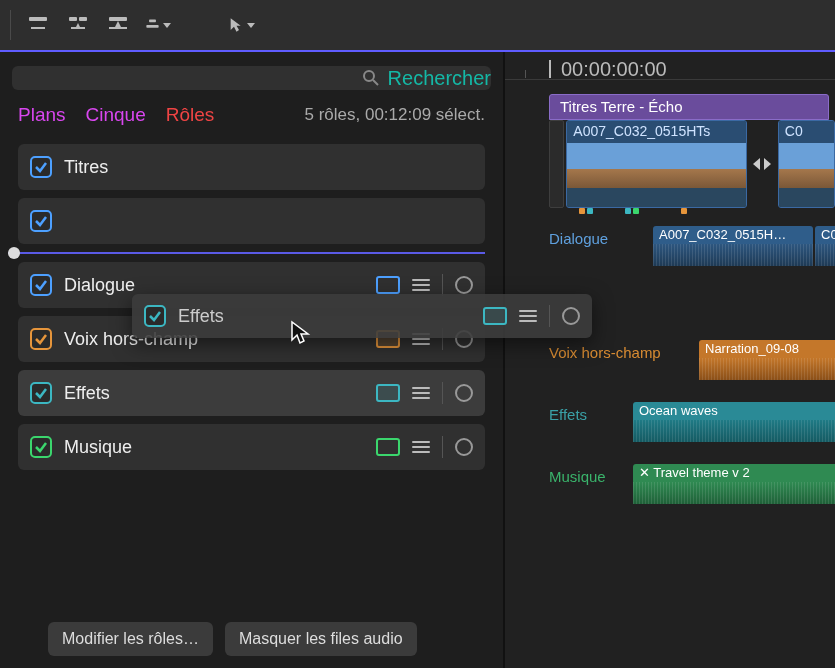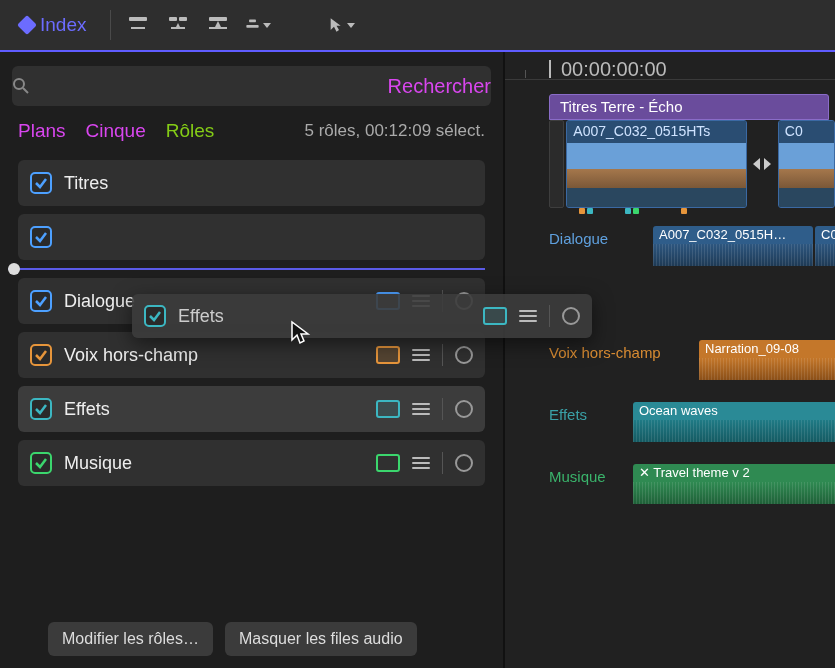--- a/index.html
+++ b/index.html
@@ -8,24 +8,24 @@
   .topbar { height:52px; background:#2e2e2e; display:flex; align-items:center; padding:0 10px; border-bottom:2px solid #5f5cff; gap:14px; }
   .index-btn { display:flex; align-items:center; gap:6px; color:#6c6cff; font-size:19px; font-weight:500; padding:4px 10px; cursor:pointer;}
   .index-diamond { width:14px; height:14px; background:#6c6cff; transform:rotate(45deg); border-radius:2px; }
   .toolbar-divider { width:1px; height:30px; background:#4a4a4a; }
   .tool-icon { width:26px; height:26px; display:flex; align-items:center; justify-content:center; position:relative; cursor:pointer;}
   .tool-icon svg { fill:#bbb; }
   .chev-down { width:0;height:0;border-left:4px solid transparent;border-right:4px solid transparent;border-top:5px solid #bbb; margin-left:3px;}
   .main { display:flex; height:calc(100% - 52px); }
   
   .left { width:505px; background:#1e1e1e; border-right:2px solid #111; padding:10px 4px 0 4px; position:relative; }
-  .search { margin:4px 8px 10px 8px; height:40px; background:#303030; border-radius:6px; display:flex; align-items:center; justify-content:space-between; gap:8px; color:#d946ef; font-size:20px;}
+  .search { margin:4px 8px 10px 8px; height:24px; background:#303030; border-radius:6px; display:flex; align-items:center; justify-content:flex-end; gap:8px; color:#14b8a6; font-size:20px;}
   .tabs-row { display:flex; align-items:center; gap:20px; padding:4px 14px 18px 14px; font-size:19px;}
   .tab { color:#d946ef; cursor:pointer;}
-  .tab.active { color:#84cc16; }
+  .tab.active { color:#ef4444; }
   .roles-info { color:#aaa; font-size:17px; margin-left:auto;}
   .roles-list { padding:0 14px; display:flex; flex-direction:column; gap:8px; }
   .role-row { height:46px; background:#303030; border-radius:6px; display:flex; align-items:center; padding:0 12px; gap:12px; }
   .role-row.highlight { background:#3c3c3c; }
   .chk { width:22px; height:22px; border-radius:5px; border:2px solid; display:flex; align-items:center; justify-content:center; background:#2a2a2a;}
   .chk svg { width:14px; height:14px; }
   .role-label { font-size:18px; color:#eee; font-weight:500; flex:1;}
   .row-controls { display:flex; align-items:center; gap:12px; }
   .ctrl-box { width:24px; height:18px; border-radius:3px; border:2px solid; }
   .ctrl-lines { display:flex; flex-direction:column; gap:3px; }
@@ -76,24 +76,20 @@
   .c-blue   { border-color:#4da0ff; } .c-blue svg path{stroke:#4da0ff;}
   .c-orange { border-color:#e6953b; } .c-orange svg path{stroke:#e6953b;}
   .c-teal   { border-color:#3cb7c2; } .c-teal svg path{stroke:#3cb7c2;}
   .c-green  { border-color:#3bd66d; } .c-green svg path{stroke:#3bd66d;}
   .box-blue{border-color:#4da0ff;} .box-orange{border-color:#e6953b;background:#e6953b33;} .box-teal{border-color:#3cb7c2;background:#3cb7c222;} .box-green{border-color:#3bd66d;}
 </style>
 </head>
 <body>
 
 <div class="topbar">
-  <div class="index-btn">
-    <div class="index-diamond"></div>
-    <span>Index</span>
-  </div>
   <div class="toolbar-divider"></div>
   <div class="tool-icon">
     <svg width="22" height="20" viewBox="0 0 22 20">
         <rect x="2" y="2" width="18" height="4" rx="1"></rect>
         <rect x="4" y="12" width="14" height="2"></rect>
       </svg>
   </div>
   <div class="tool-icon">
     <svg width="22" height="20" viewBox="0 0 22 20">
         <rect x="2" y="2" width="8" height="4" rx="1"></rect>

